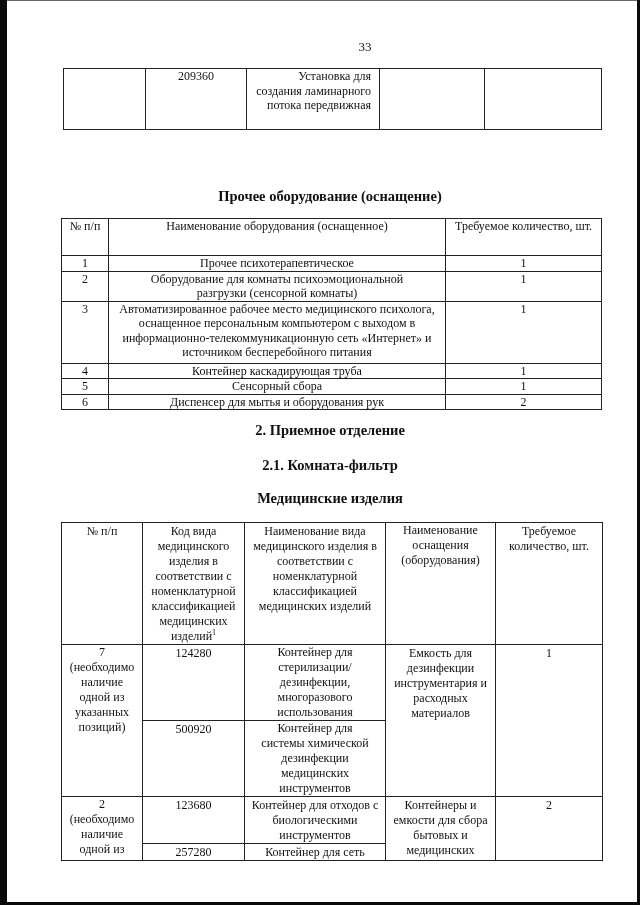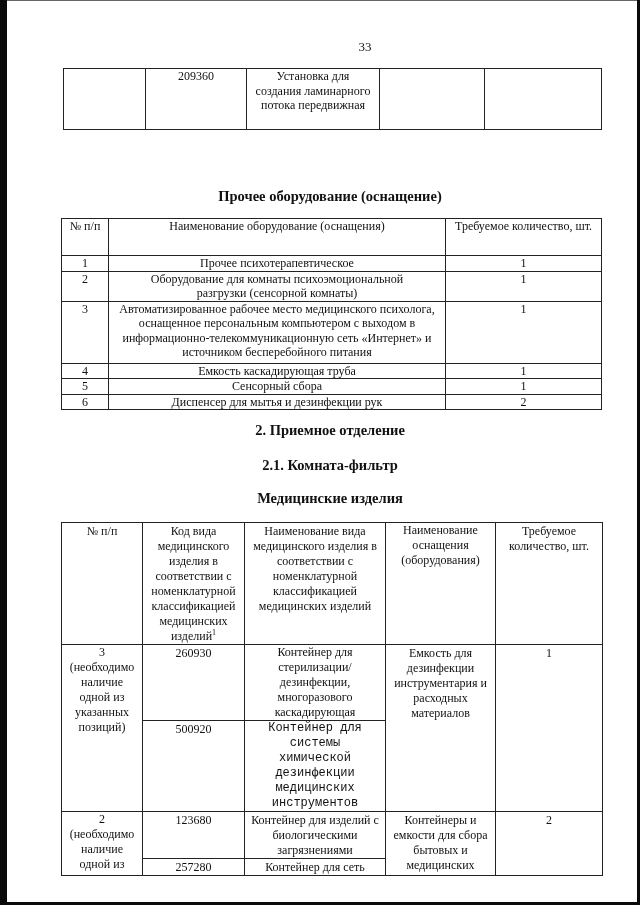--- a/index.html
+++ b/index.html
@@ -48,69 +48,69 @@
       <col style="width:82px">
       <col style="width:101px">
       <col style="width:133px">
       <col style="width:105px">
       <col style="width:117px">
     </colgroup>
   <tbody>
       <tr>
     <td></td>
     <td>209360</td>
-    <td style="padding:0 8px;">Установка для создания ламинарного потока передвижная</td>
+    <td style="padding:0 8px;text-align:right;">Установка для создания ламинарного потока передвижная</td>
     <td></td>
     <td></td>
   </tr>
 </tbody>
   </table>
 
 <div class="heading" id="h-other">Прочее оборудование (оснащение)</div>
 
 <table id="t2">
   <colgroup>
       <col style="width:47px">
       <col style="width:337px">
       <col style="width:156px">
     </colgroup>
   <tbody>
       <tr style="height:37px">
     <td>№ п/п</td>
-    <td>Наименование оборудование (оснащения)</td>
+    <td>Наименование оборудования (оснащенное)</td>
     <td>Требуемое количество, шт.</td>
   </tr>
   <tr style="height:11px">
     <td>1</td>
     <td>Прочее психотерапевтическое</td>
     <td>1</td>
   </tr>
   <tr style="height:29px">
     <td>2</td>
     <td style="padding:0 30px;">Оборудование для комнаты психоэмоциональной разгрузки (сенсорной комнаты)</td>
     <td>1</td>
   </tr>
   <tr style="height:62px">
     <td>3</td>
     <td>Автоматизированное рабочее место медицинского психолога, оснащенное персональным компьютером с выходом в информационно-телекоммуникационную сеть «Интернет» и источником бесперебойного питания</td>
     <td>1</td>
   </tr>
   <tr style="height:15px">
     <td>4</td>
-    <td>Емкость каскадирующая труба</td>
+    <td>Контейнер каскадирующая труба</td>
     <td>1</td>
   </tr>
   <tr style="height:15px">
     <td>5</td>
     <td>Сенсорный сбора</td>
     <td>1</td>
   </tr>
   <tr style="height:15px">
     <td>6</td>
-    <td>Диспенсер для мытья и дезинфекции рук</td>
+    <td>Диспенсер для мытья и оборудования рук</td>
     <td>2</td>
   </tr>
 </tbody>
   </table>
 
 <div class="heading" id="h-dept">2. Приемное отделение</div>
 <div class="heading" id="h-room">2.1. Комната-фильтр</div>
 <div class="heading" id="h-med">Медицинские изделия</div>
 
 <table id="t3">
@@ -123,34 +123,34 @@
     </colgroup>
   <tbody>
       <tr style="height:118px">
     <td>№ п/п</td>
     <td><span>Код вида медицинского изделия в соответствии с номенклатурной классификацией медицинских изделий</span><sup>1</sup></td>
     <td>Наименование вида медицинского изделия в соответствии с номенклатурной классификацией медицинских изделий</td>
     <td style="padding:0 8px;">Наименование оснащения (оборудования)</td>
     <td>Требуемое количество, шт.</td>
   </tr>
   <tr style="height:76px">
-    <td rowspan="2" style="padding:0 4px;">3 (необходимо наличие одной из указанных позиций)</td>
-    <td>260930</td>
-    <td style="padding:0 18px;">Контейнер для стерилизации/ дезинфекции, многоразового каскадирующая</td>
+    <td rowspan="2" style="padding:0 4px;">7 (необходимо наличие одной из указанных позиций)</td>
+    <td>124280</td>
+    <td style="padding:0 18px;">Контейнер для стерилизации/ дезинфекции, многоразового использования</td>
     <td rowspan="2">Емкость для дезинфекции инструментария и расходных материалов</td>
     <td rowspan="2">1</td>
   </tr>
   <tr style="height:75px">
     <td>500920</td>
-    <td style="padding:0 14px;font-family:Liberation Mono, monospace;">Контейнер для системы химической дезинфекции медицинских инструментов</td>
+    <td style="padding:0 14px;">Контейнер для системы химической дезинфекции медицинских инструментов</td>
   </tr>
   <tr style="height:43px">
     <td rowspan="2" style="padding:0 4px;">2 (необходимо наличие одной из</td>
     <td>123680</td>
-    <td>Контейнер для изделий с биологическими загрязнениями</td>
+    <td>Контейнер для отходов с биологическими инструментов</td>
     <td rowspan="2">Контейнеры и емкости для сбора бытовых и медицинских</td>
     <td rowspan="2">2</td>
   </tr>
   <tr style="height:17px">
     <td>257280</td>
     <td>Контейнер для сеть</td>
   </tr>
 </tbody>
   </table>
 

